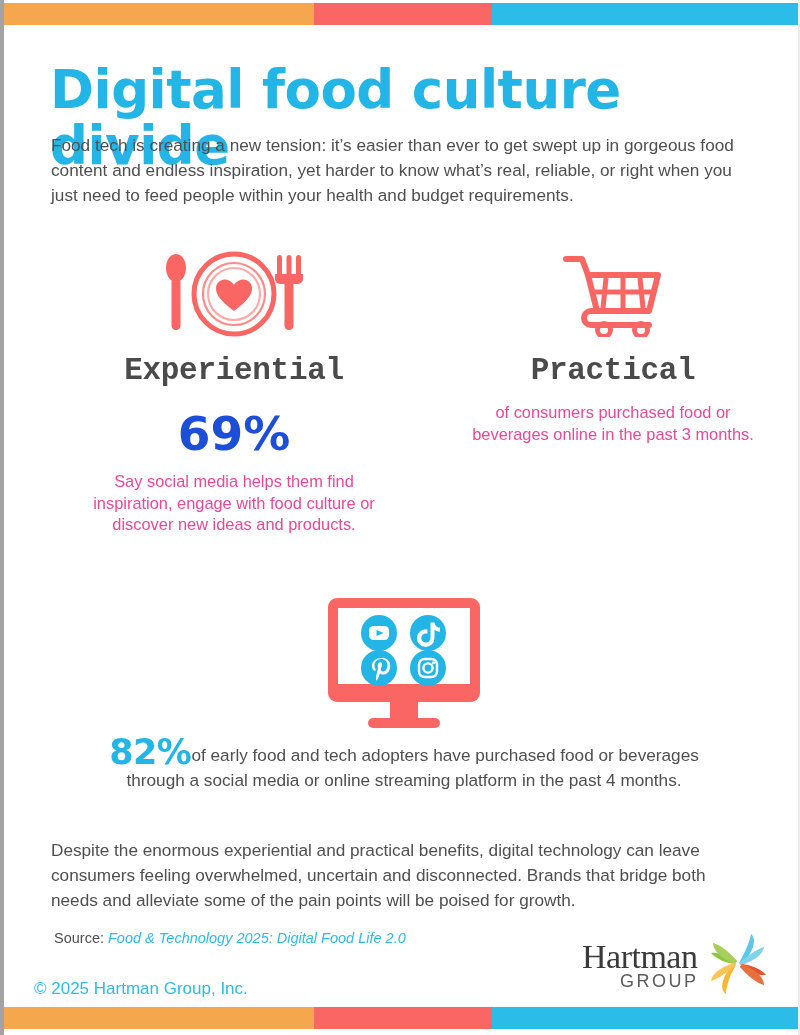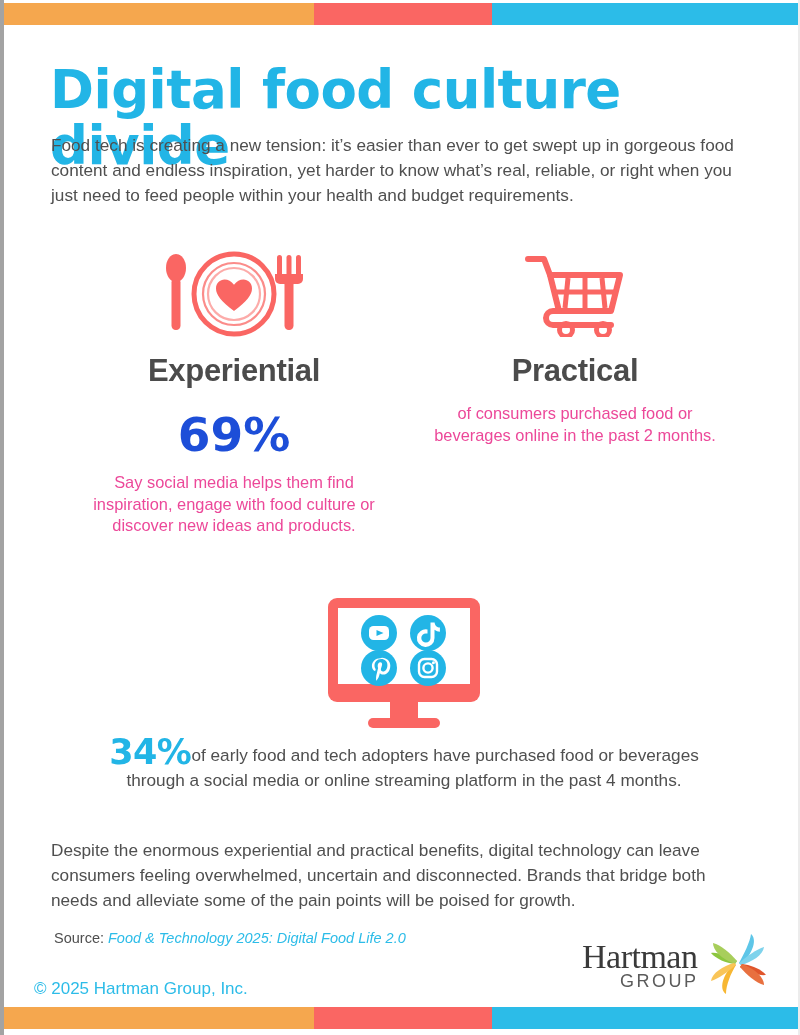--- a/index.html
+++ b/index.html
@@ -65,34 +65,34 @@
   }
 
   
   .col {
     position: absolute;
     top: 245px;
     width: 340px;
     text-align: center;
   }
   .col.left  { left: 60px; }
-  .col.right { left: 401px; }
+  .col.right { left: 439px; }
 
   .icon-slot {
     height: 98px;
     display: flex;
     align-items: center;
     justify-content: center;
   }
   .col-title {
     margin-top: 10px;
     font-size: 31px;
     font-weight: bold;
     color: #4b4b4b;
-    font-family: Liberation Sans, sans-serif;
+    font-family: Liberation Mono, monospace;
     letter-spacing: -0.3px;
   }
   .col-pct {
     margin-top: 22px;
     font-size: 47px;
     font-weight: bold;
     color: #1d4ed8;
     font-family: "DejaVu Sans", sans-serif;
     line-height: 1;
   }
@@ -251,21 +251,21 @@
           <line x1="45" y1="27" x2="42" y2="57"></line>
           <line x1="62" y1="27" x2="62" y2="57"></line>
           <line x1="79" y1="27" x2="82" y2="57"></line>
           <line x1="31" y1="41" x2="93" y2="41"></line>
         </g>
         <circle cx="43" cy="79" r="6.5" fill="none" stroke="#FA6663" stroke-width="5"></circle>
         <circle cx="80" cy="79" r="6.5" fill="none" stroke="#FA6663" stroke-width="5"></circle>
       </svg>
     </div>
     <div class="col-title">Practical</div>
-    <div class="col-desc">of consumers purchased food or beverages online in the past 2 months.</div>
+    <div class="col-desc">of consumers purchased food or beverages online in the past 3 months.</div>
   </div>
 
   <div class="monitor-wrap">
     <svg width="160" height="135" viewBox="0 0 160 135" aria-hidden="true">
 
       <rect x="4" y="2" width="152" height="104" rx="9" fill="#FA6663"></rect>
       <rect x="14" y="12" width="132" height="76" fill="#ffffff"></rect>
 
       <rect x="66" y="106" width="28" height="18" fill="#FA6663"></rect>
       <rect x="44" y="122" width="72" height="10" rx="5" fill="#FA6663"></rect>
@@ -289,21 +289,21 @@
       <g>
         <circle cx="104" cy="72" r="18" fill="#22B5E6"></circle>
         <rect x="95" y="63" width="18" height="18" rx="5.5" fill="none" stroke="#ffffff" stroke-width="2.4"></rect>
         <circle cx="104" cy="72" r="4.6" fill="none" stroke="#ffffff" stroke-width="2.4"></circle>
         <circle cx="109.4" cy="66.8" r="1.5" fill="#ffffff"></circle>
       </g>
     </svg>
   </div>
 
   <div class="stat3">
-    <span class="big">34%</span><span>of early food and tech adopters have purchased food or beverages through a social media or online streaming platform in the past 4 months.</span>
+    <span class="big">82%</span><span>of early food and tech adopters have purchased food or beverages through a social media or online streaming platform in the past 4 months.</span>
   </div>
 
   <div class="closing">Despite the enormous experiential and practical benefits, digital technology can leave consumers feeling overwhelmed, uncertain and disconnected. Brands that bridge both needs and alleviate some of the pain points will be poised for growth.</div>
 
   <div class="source">
     <span>Source:</span>
     <span class="src-link">Food &amp; Technology 2025: Digital Food Life 2.0</span>
   </div>
 
   <div class="copyright">© 2025 Hartman Group, Inc.</div>

